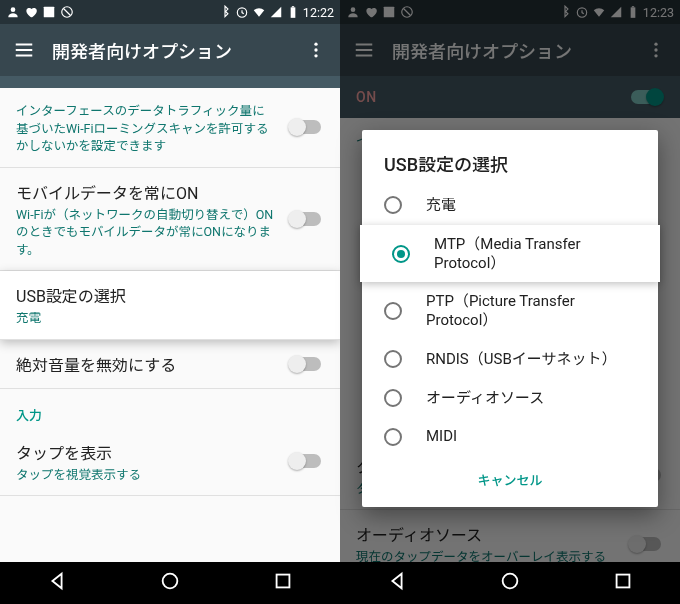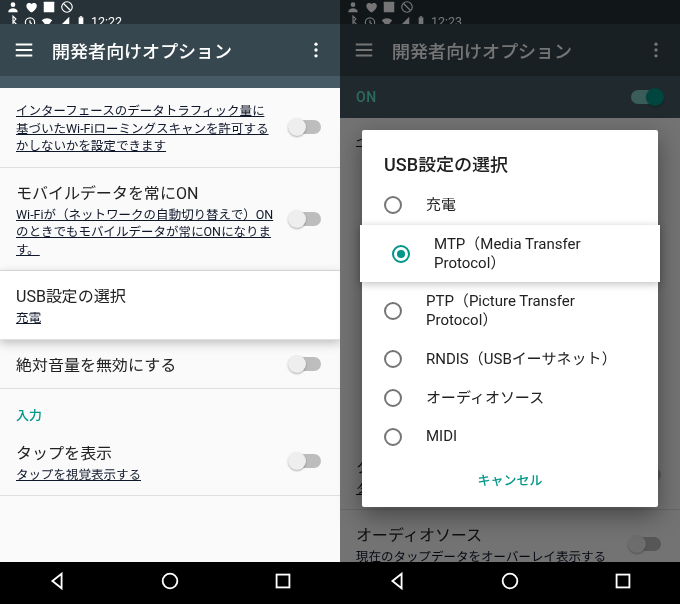--- a/index.html
+++ b/index.html
@@ -1,40 +1,40 @@
 <!DOCTYPE html>
 <html><head>
 <meta charset="utf-8">
 <style>
 * { margin: 0; padding: 0; box-sizing: border-box; font-family: 'Roboto', 'Noto Sans JP', sans-serif; }
 body { width: 680px; height: 604px; display: flex; background: #fff; overflow: hidden; }
 .phone { width: 340px; height: 604px; display: flex; flex-direction: column; position: relative; background: #fafafa; }
-.statusbar { height: 24px; background: #263238; color: #fff; display: flex; align-items: flex-start; justify-content: space-between; padding: 0 6px; font-size: 12px; flex-direction: column; }
+.statusbar { height: 24px; background: #263238; color: #fff; display: flex; align-items: center; justify-content: space-between; padding: 0 6px; font-size: 12px; }
 .status-left { display: flex; gap: 4px; }
 .status-right { display: flex; align-items: center; gap: 3px; }
 .status-ic { width: 14px; height: 14px; display: inline-flex; align-items: center; justify-content: center; }
 .status-ic svg { width: 14px; height: 14px; fill: #fff; }
 .toolbar { height: 52px; background: #37474f; color: #fff; display: flex; align-items: center; padding: 0 12px; }
 .toolbar-title { flex: 1; font-size: 18px; font-weight: 500; margin-left: 16px; }
 .hamburger, .overflow { width: 24px; height: 24px; display: inline-flex; align-items: center; justify-content: center; }
 .hamburger svg, .overflow svg { fill: #fff; }
-.master-on { height: 42px; background: #455a64; color: #5eead4; display: flex; align-items: center; justify-content: space-between; padding: 0 16px; }
+.master-on { height: 42px; background: #455a64; color: #fca5a5; display: flex; align-items: center; justify-content: space-between; padding: 0 16px; }
 .master-on-label { font-weight: 500; font-size: 14px; letter-spacing: 0.5px; }
 .switch { width: 36px; height: 20px; position: relative; }
 .switch-track { width: 30px; height: 14px; border-radius: 7px; position: absolute; top: 3px; left: 3px; }
 .switch-thumb { width: 18px; height: 18px; border-radius: 50%; position: absolute; top: 1px; box-shadow: 0 1px 2px rgba(0,0,0,0.3); }
 .sw-on .switch-track { background: #80cbc4; }
 .sw-on .switch-thumb { background: #009688; right: 0; }
 .sw-off .switch-track { background: #bdbdbd; }
 .sw-off .switch-thumb { background: #eeeeee; left: 0; }
 .list { flex: 1; overflow: hidden; background: #fafafa; position: relative; }
 .row { padding: 12px 16px; border-bottom: 0; position: relative; }
 .row-divider { border-bottom: 1px solid #e0e0e0; }
 .row-title { font-size: 16px; color: #212121; }
-.row-sub { font-size: 12.5px; color: #0f172a; margin-top: 2px; line-height: 1.4; text-decoration: underline; }
+.row-sub { font-size: 12.5px; color: #0f766e; margin-top: 2px; line-height: 1.4; }
 .row-withsw { padding-right: 64px; }
 .row-withsw .switch { position: absolute; right: 16px; top: 50%; transform: translateY(-50%); }
 .row-highlight { background: #fff; box-shadow: 0 3px 10px rgba(0,0,0,0.25); position: relative; z-index: 2; }
 .section-header { padding: 16px 16px 4px; font-size: 13px; color: #009688; font-weight: 500; }
 .dim-overlay { position: absolute; inset: 0; background: rgba(0,0,0,0.54); z-index: 5; }
 .dialog { position: absolute; left: 22px; right: 22px; top: 130px; background: #fff; border-radius: 2px; box-shadow: 0 8px 24px rgba(0,0,0,0.4); z-index: 6; padding: 20px 0 6px; }
 .dialog-title { font-size: 18px; font-weight: 500; color: #212121; padding: 0 22px 10px; }
 .opt { display: flex; align-items: center; padding: 10px 22px; }
 .opt-highlight { background: #fff; box-shadow: 0 2px 8px rgba(0,0,0,0.25); position: relative; z-index: 2; margin: 0 -2px; padding-left: 32px; padding-right: 24px; }
 .radio { width: 18px; height: 18px; border: 2px solid #757575; border-radius: 50%; flex: none; position: relative; margin-right: 24px; }

